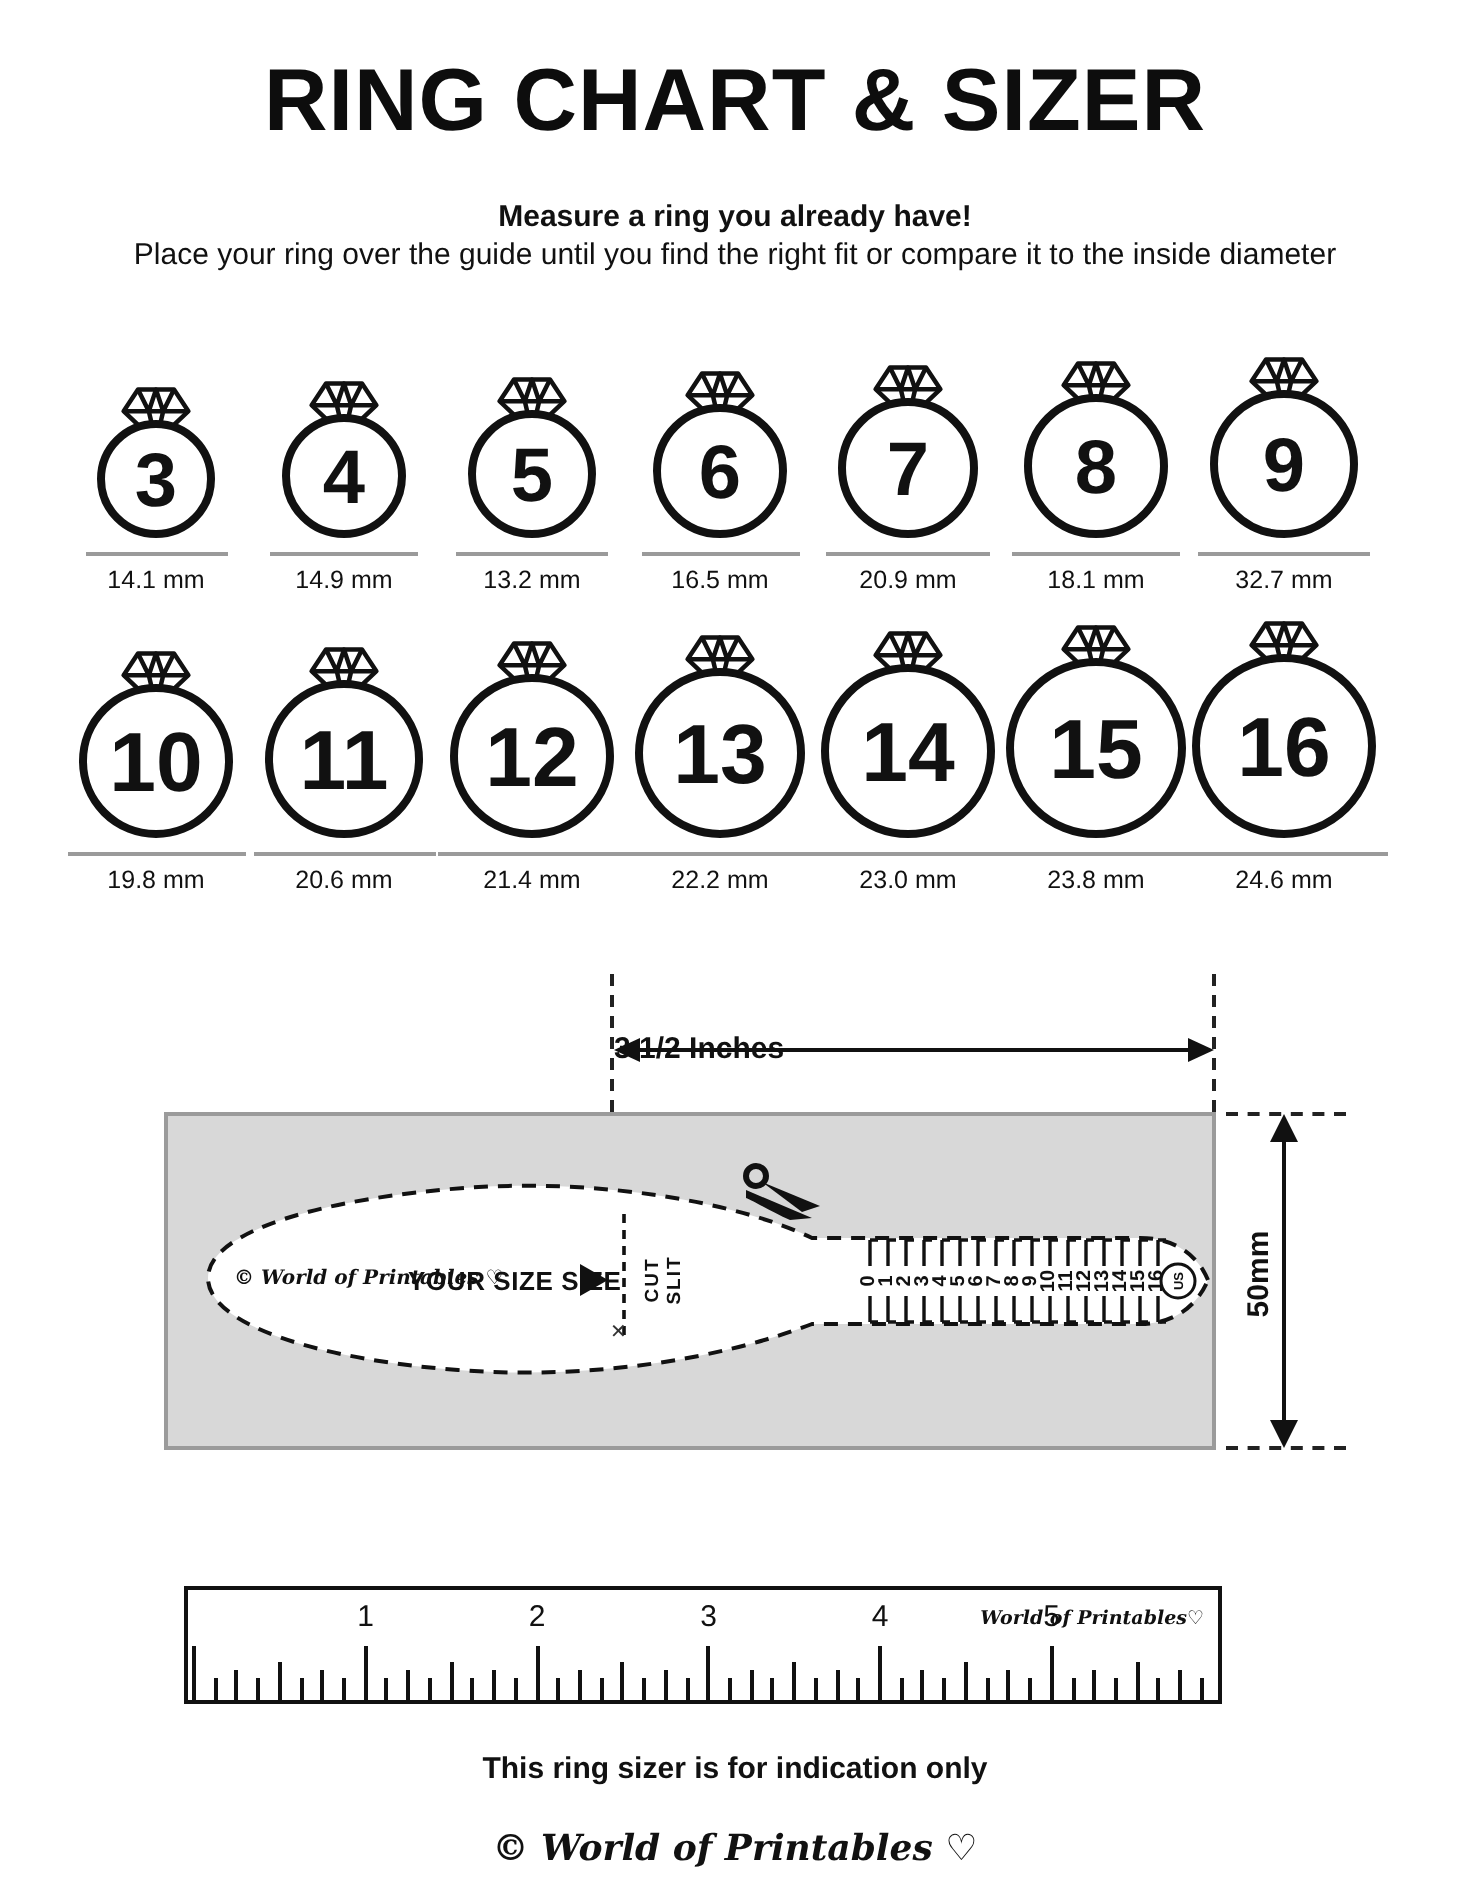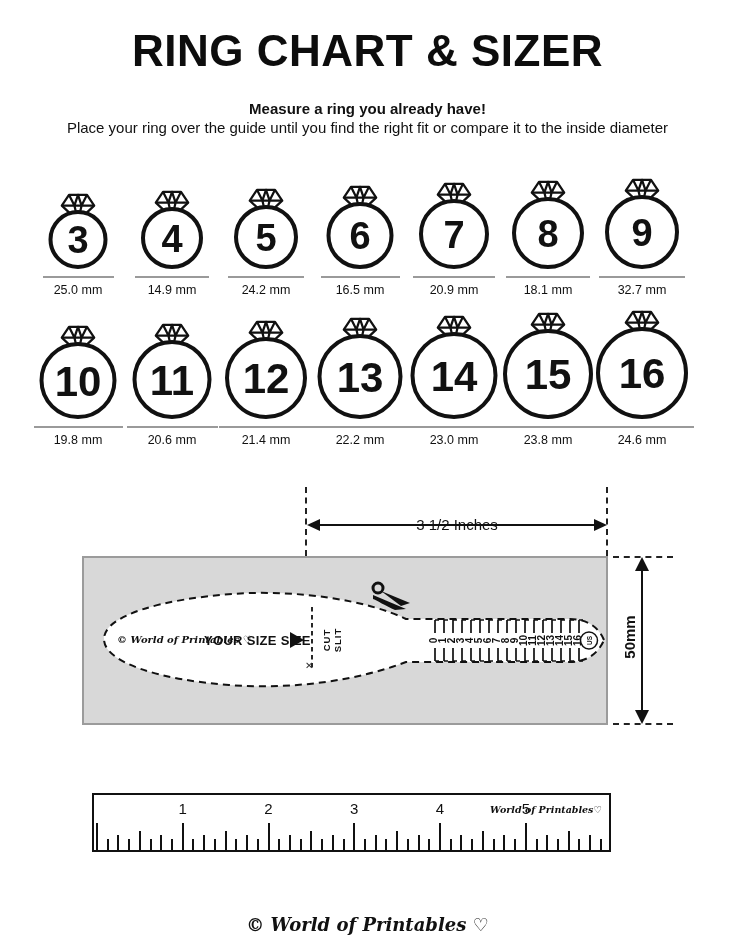--- a/index.html
+++ b/index.html
@@ -29,22 +29,22 @@
   .dash-v{position:absolute;width:0;border-left:2px dashed #222;}
   .dash-h{position:absolute;height:0;border-top:2px dashed #222;}
   .dim-line-h{position:absolute;height:2px;background:#111;}
   .dim-line-v{position:absolute;width:2px;background:#111;}
   .tri{position:absolute;width:0;height:0;}
   .tri-left{border-top:6px solid transparent;border-bottom:6px solid transparent;border-right:13px solid #111;}
   .tri-right{border-top:6px solid transparent;border-bottom:6px solid transparent;border-left:13px solid #111;}
   .tri-up{border-left:7px solid transparent;border-right:7px solid transparent;border-bottom:14px solid #111;}
   .tri-down{border-left:7px solid transparent;border-right:7px solid transparent;border-top:14px solid #111;}
   .dim-label-w{
-    position:absolute;top:516px;left:307px;width:300px;text-align:center;
-    font-size:15px;font-weight:normal;
+    position:absolute;top:516px;left:307px;width:300px;text-align:left;
+    font-size:15px;font-weight:bold;
   }
   .dim-label-h{
     position:absolute;top:629px;left:606px;width:46px;height:16px;text-align:center;
     font-size:15px;font-weight:bold;transform:rotate(-90deg);
   }
 
   
   .panel{
     position:absolute;left:82px;top:556px;width:526px;height:169px;
     background:#d8d8d8;border:2px solid #9b9b9b;box-sizing:border-box;
@@ -101,21 +101,21 @@
       <div class="ring-cell">
         <svg width="94" height="100">
           <g transform="translate(24.5,21) scale(0.45)" fill="none" stroke="#111" stroke-width="5" stroke-linejoin="round">
             <path d="M30 4 L70 4 L86 28 L50 62 L14 28 Z"></path>
             <path d="M14 28 H86 M30 4 L42 28 L50 4 L58 28 L70 4 M42 28 L50 62 M58 28 L50 62"></path>
           </g>
           <circle cx="47" cy="67.5" r="27.5" fill="#fff" stroke="#111" stroke-width="4"></circle>
           <text x="47" y="81.18" text-anchor="middle" font-size="38" font-weight="bold" fill="#111">3</text>
         </svg>
         <div class="ring-line" style="width:71px"></div>
-        <div class="ring-mm">25.0 mm</div>
+        <div class="ring-mm">14.1 mm</div>
       </div>
       <div class="ring-cell">
         <svg width="94" height="100">
           <g transform="translate(24.5,18) scale(0.45)" fill="none" stroke="#111" stroke-width="5" stroke-linejoin="round">
             <path d="M30 4 L70 4 L86 28 L50 62 L14 28 Z"></path>
             <path d="M14 28 H86 M30 4 L42 28 L50 4 L58 28 L70 4 M42 28 L50 62 M58 28 L50 62"></path>
           </g>
           <circle cx="47" cy="66" r="29" fill="#fff" stroke="#111" stroke-width="4"></circle>
           <text x="47" y="79.68" text-anchor="middle" font-size="38" font-weight="bold" fill="#111">4</text>
         </svg>
@@ -125,21 +125,21 @@
       <div class="ring-cell">
         <svg width="94" height="100">
           <g transform="translate(24.5,16) scale(0.45)" fill="none" stroke="#111" stroke-width="5" stroke-linejoin="round">
             <path d="M30 4 L70 4 L86 28 L50 62 L14 28 Z"></path>
             <path d="M14 28 H86 M30 4 L42 28 L50 4 L58 28 L70 4 M42 28 L50 62 M58 28 L50 62"></path>
           </g>
           <circle cx="47" cy="65" r="30" fill="#fff" stroke="#111" stroke-width="4"></circle>
           <text x="47" y="78.68" text-anchor="middle" font-size="38" font-weight="bold" fill="#111">5</text>
         </svg>
         <div class="ring-line" style="width:76px"></div>
-        <div class="ring-mm">24.2 mm</div>
+        <div class="ring-mm">13.2 mm</div>
       </div>
       <div class="ring-cell">
         <svg width="94" height="100">
           <g transform="translate(24.5,13) scale(0.45)" fill="none" stroke="#111" stroke-width="5" stroke-linejoin="round">
             <path d="M30 4 L70 4 L86 28 L50 62 L14 28 Z"></path>
             <path d="M14 28 H86 M30 4 L42 28 L50 4 L58 28 L70 4 M42 28 L50 62 M58 28 L50 62"></path>
           </g>
           <circle cx="47" cy="63.5" r="31.5" fill="#fff" stroke="#111" stroke-width="4"></circle>
           <text x="47" y="77.18" text-anchor="middle" font-size="38" font-weight="bold" fill="#111">6</text>
         </svg>
@@ -380,15 +380,16 @@
     <div id="ruler-numbers">
         <div class="ruler-num" style="left: 82.76px;">1</div>
         <div class="ruler-num" style="left: 168.52px;">2</div>
         <div class="ruler-num" style="left: 254.28px;">3</div>
         <div class="ruler-num" style="left: 340.04px;">4</div>
         <div class="ruler-num" style="left: 425.8px;">5</div>
       </div>
     <div class="ruler-brand">World of Printables♡</div>
   </div>
 
+  <div class="footer-heading">This ring sizer is for indication only</div>
   <div class="footer-brand">© World of Printables ♡</div>
 
 </div>
 
 </body></html>

